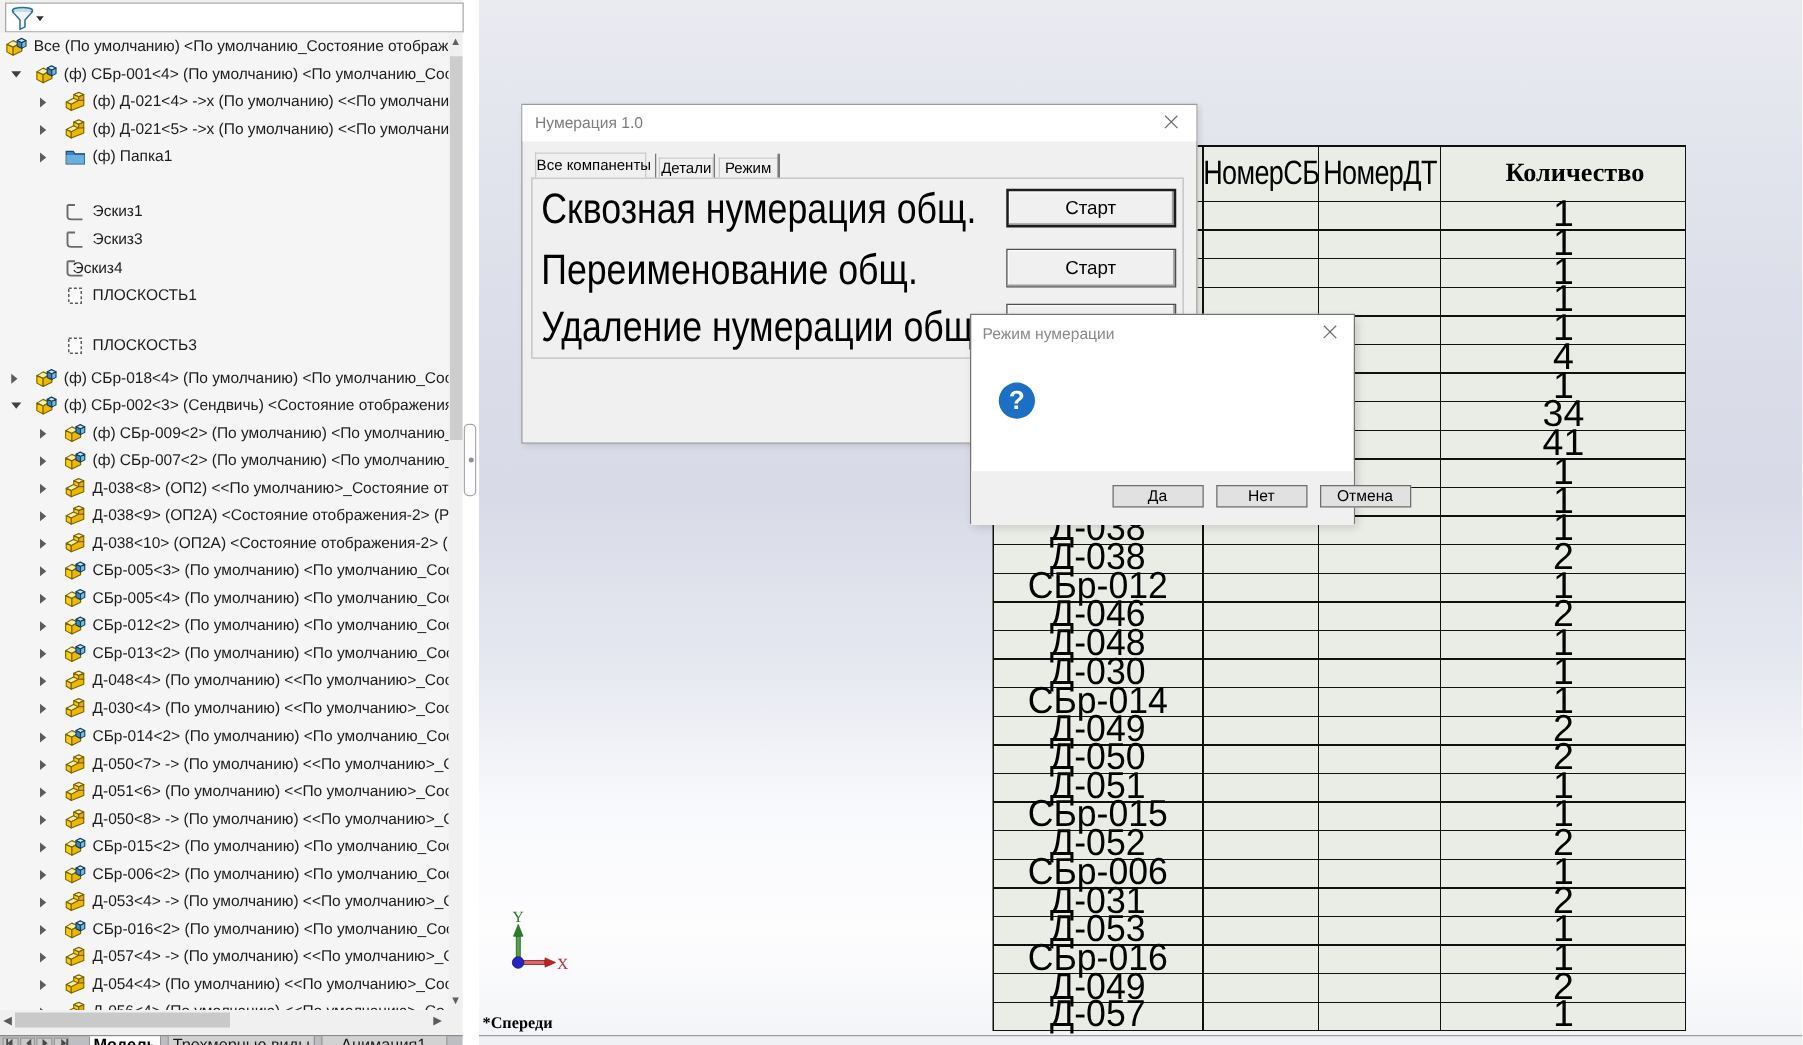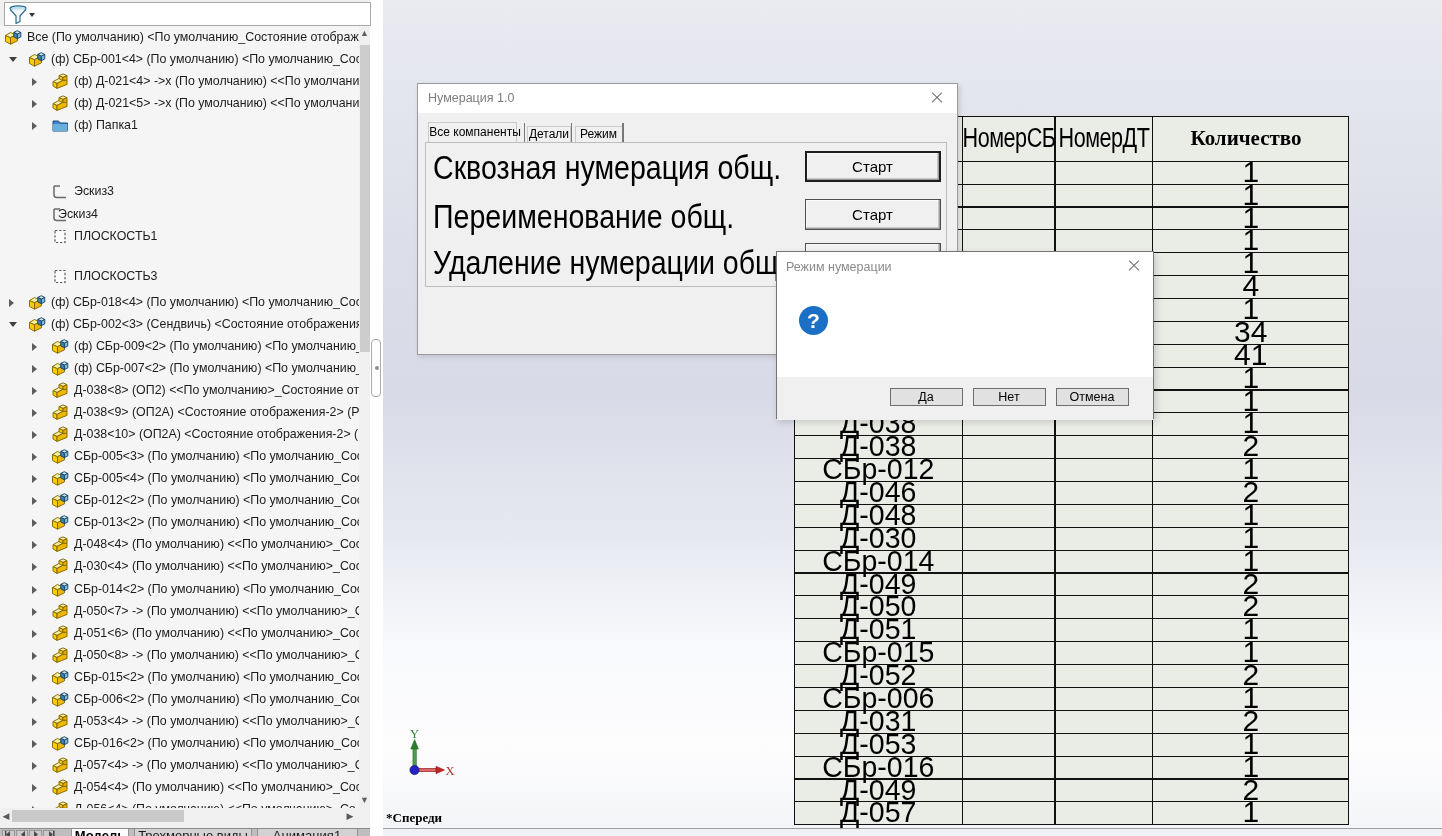--- a/index.html
+++ b/index.html
@@ -72,21 +72,21 @@
 #dtab1 { left:10.3px; top:38.3px; width:89px; height:19.7px; line-height:19px; }
 #dtab2 { left:109px; top:41.8px; width:44px; height:16.2px; line-height:15px; }
 #dtab3 { left:156.5px; top:41.8px; width:48px; height:16.2px; line-height:15px; }
 .tsep { position:absolute; width:1.4px; height:19px; background:#787878; top:39px; z-index:4; }
 #dpage { position:absolute; left:7px; top:58px; width:522px; height:145px; background:#f0f0f0; border:1px solid #bdbdbd; z-index:2; }
 .bigtxt { position:absolute; left:14.5px; font-size:34px; color:#000; white-space:nowrap; transform:scaleX(0.84); transform-origin:0 50%; z-index:4; }
 .startbtn { position:absolute; left:386.5px; width:136px; height:31px; background:#f0f0f0; border:1px solid #4e4e4e; font-size:15px; color:#000; text-align:center; line-height:29px; box-shadow:inset -1.5px -1.5px 0 #9d9d9d, inset 1px 1px 0 #fbfbfb; z-index:4; }
 #sb1 { border:2px solid #1d1d1d; line-height:27px; }
 
 
-#dlg2 { position:absolute; z-index:20; left:776px; top:251px; width:378px; height:168px; background:#fff; border:1px solid #747474; box-shadow:2px 3px 7px rgba(0,0,0,0.16);padding-left:32px; }
+#dlg2 { position:absolute; z-index:20; left:776px; top:251px; width:308px; height:168px; background:#fff; border:1px solid #747474; box-shadow:2px 3px 7px rgba(0,0,0,0.16);padding-left:32px; }
 #dlg2 .title { position:absolute; left:9px; top:8px; font-size:12.5px; color:#8a8a8a; }
 #dlg2 .xclose { right:13px; top:7px; }
 #qicon { position:absolute; left:22px; top:54px; width:29px; height:29px; border-radius:50%; background:#1b70c5; color:#fff; text-align:center; font-size:21px; line-height:30px; font-weight:bold; }
 #dlg2 .msg { position:absolute; left:62px; top:49px; font-size:11.7px; line-height:13px; color:#0a0a0a; }
 #dlg2 .footer { position:absolute; left:0; top:125px; width:100%; height:43px; background:#f0f0f0; }
 .mbtn { position:absolute; top:11px; width:73px; height:18px; background:#e1e1e1; border:1px solid #6e6e6e; font-size:12.5px; text-align:center; line-height:16px; color:#000; }
 </style></head>
 <body>
 <div id="app">
  <div id="vp"></div>
@@ -138,21 +138,21 @@
 <line x1="0" y1="640.1" x2="555" y2="640.1" stroke="#111" stroke-width="1.1"></line>
 <line x1="0" y1="663.0" x2="555" y2="663.0" stroke="#111" stroke-width="1.1"></line>
 <line x1="0" y1="685.8" x2="555" y2="685.8" stroke="#111" stroke-width="1.1"></line>
   </svg>
   <div class="tcell hc" style="left:168.5px;width:92.5px">
         <span class="h23">НомерСБ</span>
       </div>
   <div class="tcell hc" style="left:261px;width:97.5px">
         <span class="h23">НомерДТ</span>
       </div>
-  <div class="tcell hc h4" style="left:349px;width:206px">Количество</div>
+  <div class="tcell hc h4" style="left:363px;width:206px">Количество</div>
 <div class="tcell qt" style="top:45.2px">1</div>
 <div class="tcell qt" style="top:68.1px">1</div>
 <div class="tcell qt" style="top:91.0px">1</div>
 <div class="tcell qt" style="top:113.8px">1</div>
 <div class="tcell qt" style="top:136.7px">1</div>
 <div class="tcell qt" style="top:159.6px">4</div>
 <div class="tcell qt" style="top:182.5px">1</div>
 <div class="tcell qt" style="top:205.4px">34</div>
 <div class="tcell qt" style="top:228.2px">41</div>
 <div class="tcell qt" style="top:251.1px">1</div>
@@ -235,20 +235,26 @@
             <use href="#sym-prt"></use>
           </svg>
           <span class="tt" style="left:74px">(ф) Д-021&lt;5&gt; -&gt;х (По умолчанию) &lt;&lt;По умолчанию</span>
         </div>
 <div class="trow" style="top:88.2px">
           <i class="arr-clsd" style="left:32px"></i>
           <svg class="ic" style="left:51px" width="19" height="19">
             <use href="#sym-fld"></use>
           </svg>
           <span class="tt" style="left:74px">(ф) Папка1</span>
+        </div>
+<div class="trow" style="top:132.4px">
+          <svg class="ic" style="left:51px" width="19" height="19">
+            <use href="#sym-skc"></use>
+          </svg>
+          <span class="tt" style="left:74px">Эскиз1</span>
         </div>
 <div class="trow" style="top:154.4px">
           <svg class="ic" style="left:51px" width="19" height="19">
             <use href="#sym-skc"></use>
           </svg>
           <span class="tt" style="left:74px">Эскиз3</span>
         </div>
 <div class="trow" style="top:176.5px">
           <svg class="ic" style="left:51px" width="19" height="19">
             <use href="#sym-skc"></use>

